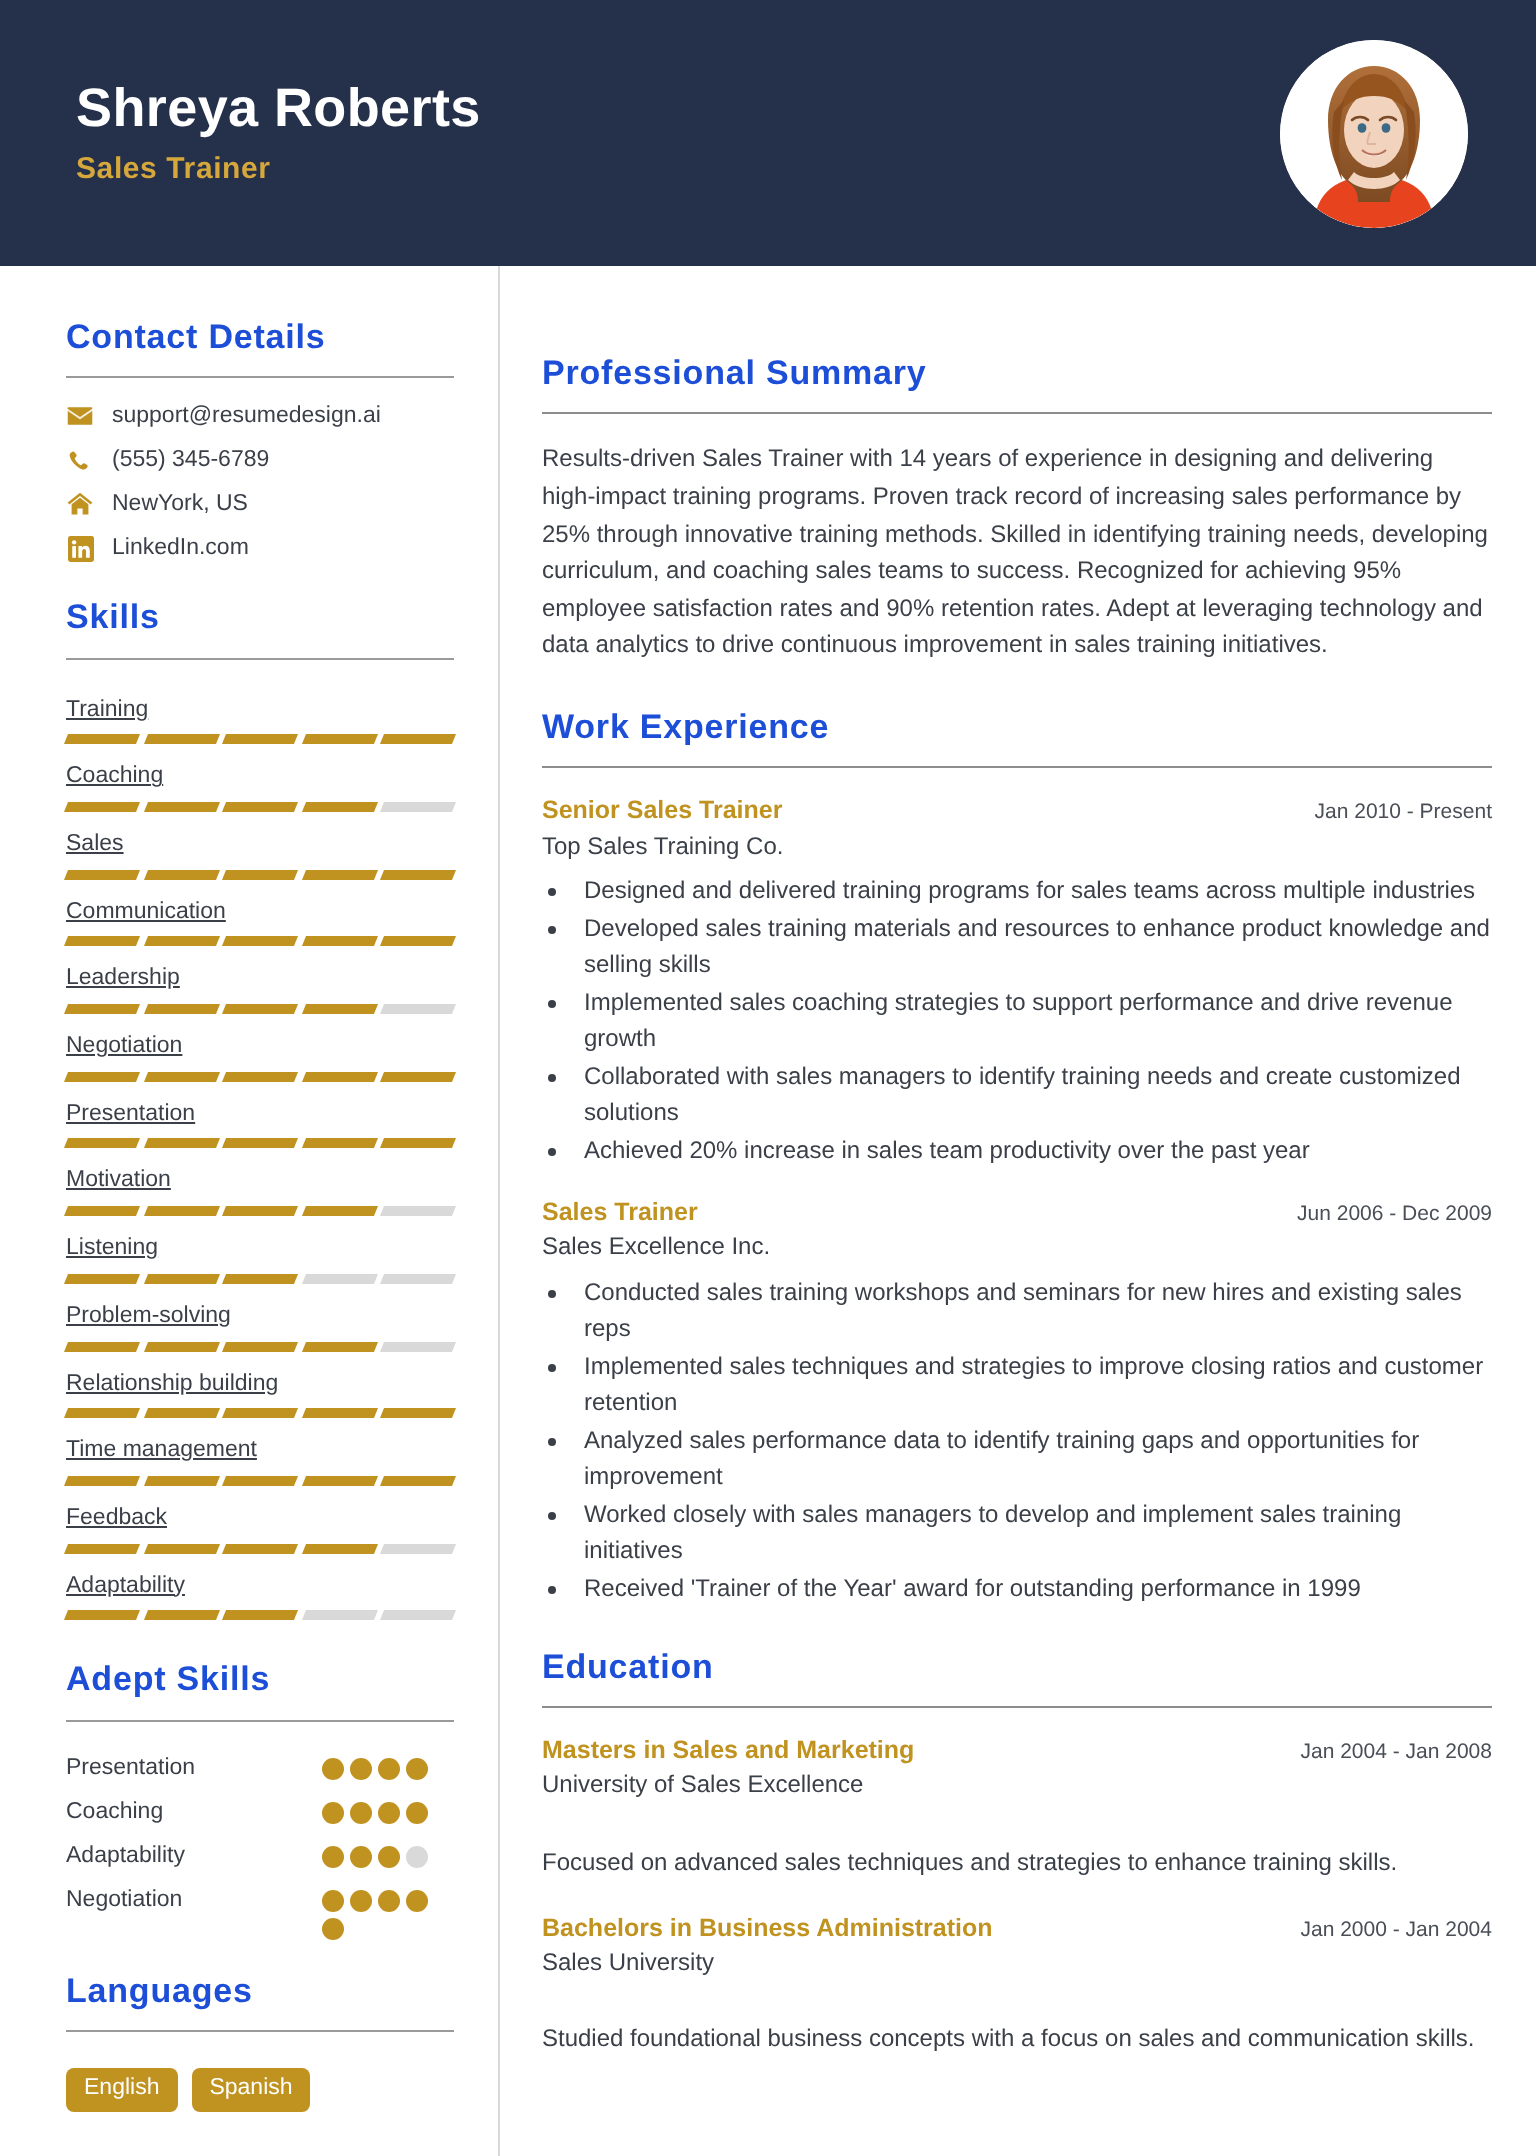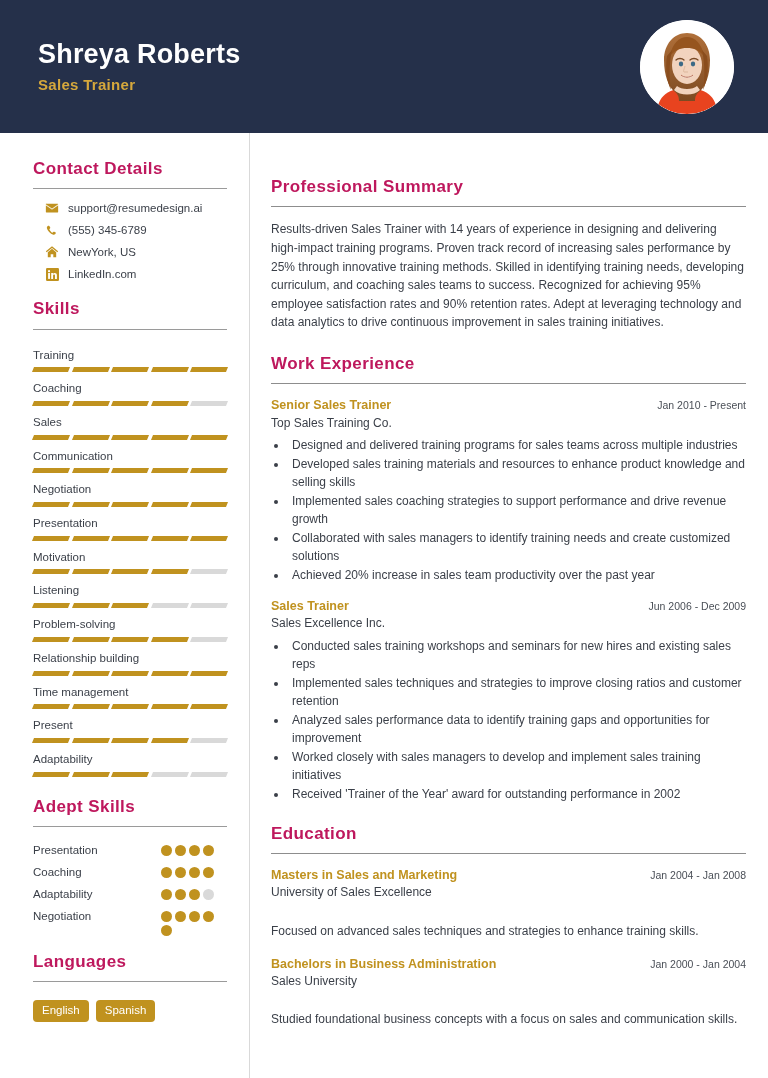--- a/index.html
+++ b/index.html
@@ -66,21 +66,21 @@
     border-right: 1px solid #d9d9d9;
   }
   .main {
     flex: 1 1 auto;
     padding: 44px 22px 0 21px;
     min-width: 0;
   }
 
   
   .sec-title {
-    color: #be185d;
+    color: #1d4ed8;
     font-size: 17px;
     font-weight: bold;
     letter-spacing: .4px;
     line-height: 1.2;
   }
   .sec-rule {
     height: 1px;
     background: #9a9a9a;
     margin: 9px 0 12px 0;
   }
@@ -88,38 +88,38 @@
   .main .sec-rule { background: #8d8d8d; margin: 9px 0 13px 0; }
 
   
   .contact-list { display: flex; flex-direction: column; gap: 8px; }
   .contact-row {
     display: flex;
     align-items: center;
     gap: 9px;
     font-size: 11.5px;
     color: #3a3f48;
-    margin-left: 12px;
   }
   .contact-row .ic {
     width: 14px; height: 14px;
     display: inline-flex; align-items: center; justify-content: center;
     flex: 0 0 14px;
     color: #c0921f;
   }
   .contact-row .ic svg { display: block; }
 
   
   .skills-wrap { margin-top: 2px; }
   .skill { margin-bottom: 1px; }
   .skill-name {
     font-size: 11.5px;
     color: #3a3f48;
     line-height: 1.45;
     padding-top: 5px;
+    text-decoration: underline;
   }
   .skill-bar {
     display: flex;
     gap: 4px;
     margin-top: 4px;
     margin-bottom: 3px;
   }
   .seg {
     flex: 1 1 0;
     height: 5px;
@@ -351,20 +351,30 @@
               <div class="skill-name">Communication</div>
               <div class="skill-bar">
                 <span class="seg on"></span>
                 <span class="seg on"></span>
                 <span class="seg on"></span>
                 <span class="seg on"></span>
                 <span class="seg on"></span>
               </div>
             </div>
             <div class="skill">
+              <div class="skill-name">Leadership</div>
+              <div class="skill-bar">
+                <span class="seg on"></span>
+                <span class="seg on"></span>
+                <span class="seg on"></span>
+                <span class="seg on"></span>
+                <span class="seg"></span>
+              </div>
+            </div>
+            <div class="skill">
               <div class="skill-name">Negotiation</div>
               <div class="skill-bar">
                 <span class="seg on"></span>
                 <span class="seg on"></span>
                 <span class="seg on"></span>
                 <span class="seg on"></span>
                 <span class="seg on"></span>
               </div>
             </div>
             <div class="skill">
@@ -421,21 +431,21 @@
               <div class="skill-name">Time management</div>
               <div class="skill-bar">
                 <span class="seg on"></span>
                 <span class="seg on"></span>
                 <span class="seg on"></span>
                 <span class="seg on"></span>
                 <span class="seg on"></span>
               </div>
             </div>
             <div class="skill">
-              <div class="skill-name">Present</div>
+              <div class="skill-name">Feedback</div>
               <div class="skill-bar">
                 <span class="seg on"></span>
                 <span class="seg on"></span>
                 <span class="seg on"></span>
                 <span class="seg on"></span>
                 <span class="seg"></span>
               </div>
             </div>
             <div class="skill">
               <div class="skill-name">Adaptability</div>
@@ -541,21 +551,21 @@
               <div class="entry-head">
                 <div class="entry-role">Sales Trainer</div>
                 <div class="entry-dates">Jun 2006 - Dec 2009</div>
               </div>
               <div class="entry-org">Sales Excellence Inc.</div>
               <ul class="bullets">
                 <li>Conducted sales training workshops and seminars for new hires and existing sales reps</li>
                 <li>Implemented sales techniques and strategies to improve closing ratios and customer retention</li>
                 <li>Analyzed sales performance data to identify training gaps and opportunities for improvement</li>
                 <li>Worked closely with sales managers to develop and implement sales training initiatives</li>
-                <li>Received 'Trainer of the Year' award for outstanding performance in 2002</li>
+                <li>Received 'Trainer of the Year' award for outstanding performance in 1999</li>
               </ul>
             </div>
           </div>
       </div>
 
       <div style="height:7px"></div>
 
       <div>
         <div class="sec-title">Education</div>
         <div class="sec-rule"></div>

